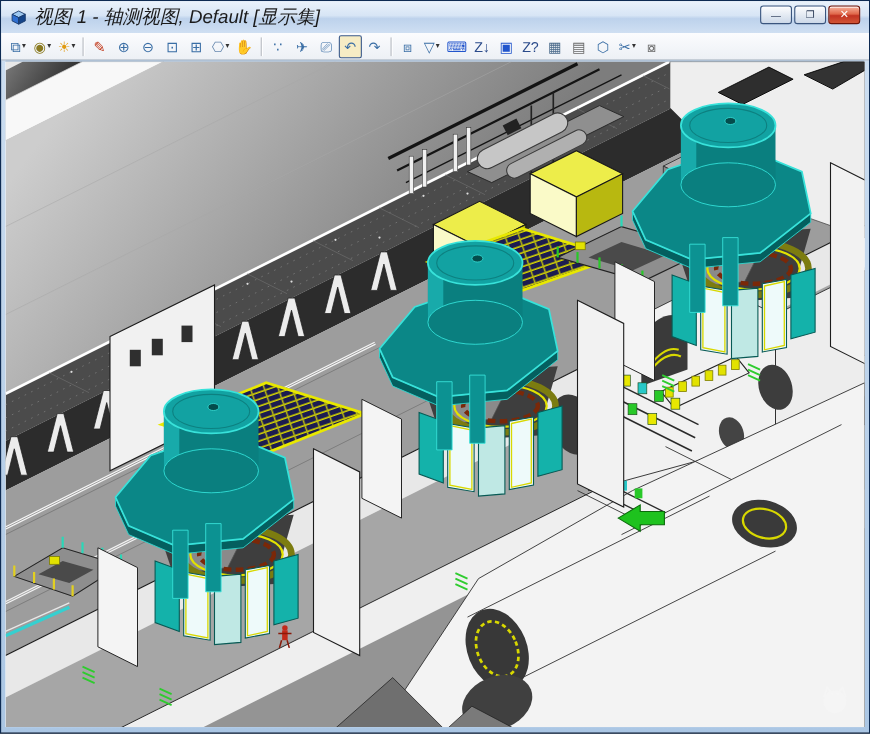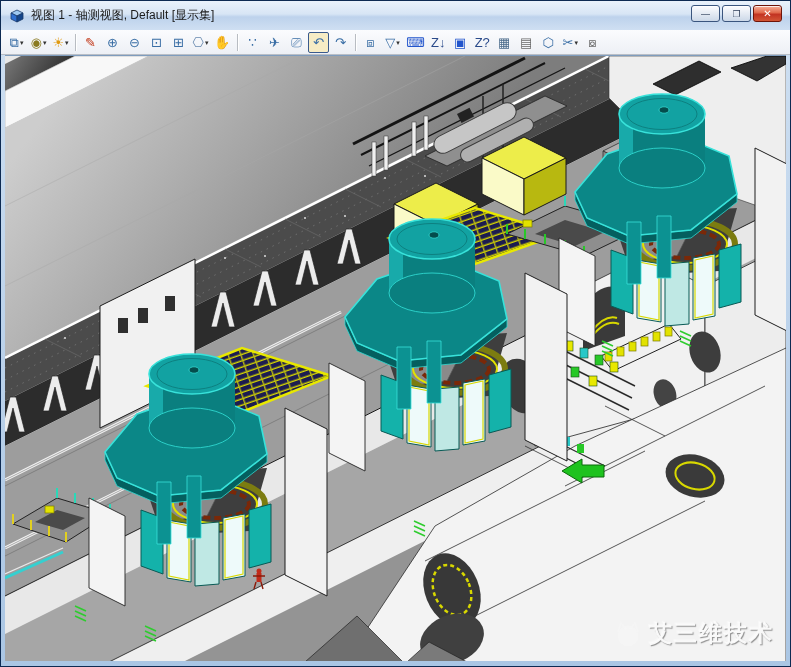--- a/index.html
+++ b/index.html
@@ -9,21 +9,21 @@
     border:1px solid #0d2a52;
     background:linear-gradient(180deg,#cfe0f2 0%,#aac6e4 100%);
     font-family:"Liberation Sans","DejaVu Sans",sans-serif;
     overflow:hidden;
   }
   .titlebar{
     height:29px;display:flex;align-items:center;gap:6px;padding:0 8px;
     background:linear-gradient(180deg,#eaf2fb 0%,#d7e5f5 45%,#bdd2ec 55%,#cfdff2 100%);
   }
   .app-icon{width:16px;height:16px;flex:0 0 auto;}
-  .title-text{font-size:12px;color:#1b1b1b;white-space:nowrap;}
+  .title-text{font-size:17px;color:#1b1b1b;white-space:nowrap;font-style:italic;}
   .win-controls{position:absolute;top:4px;right:8px;display:flex;gap:2px;}
   .wc-btn{
     width:29px;height:17px;border-radius:3px;border:1px solid #3a557e;
     display:flex;align-items:center;justify-content:center;
     font-size:9px;color:#2a3a55;background:linear-gradient(180deg,#fdfdfe,#ccd8e8);
     box-shadow:inset 0 1px 0 rgba(255,255,255,.8);
   }
   .wc-btn.close{
     background:linear-gradient(180deg,#f7b29c 0%,#e0684a 45%,#c03categori020 55%,#d25535 100%);
     background:linear-gradient(180deg,#f7b29c 0%,#e0684a 45%,#c23322 55%,#d25535 100%);
@@ -479,16 +479,15 @@
 
     <div class="watermark">
       <svg width="30" height="26" viewBox="0 0 30 26">
         <path d="M5,11 L8,2 L13,8" fill="none" stroke="#f5f5f5" stroke-width="1.6"></path>
         <path d="M25,11 L22,2 L17,8" fill="none" stroke="#f5f5f5" stroke-width="1.6"></path>
         <circle cx="15" cy="15" r="9.5" fill="rgba(255,255,255,0.18)" stroke="#f5f5f5" stroke-width="1.6"></circle>
         <circle cx="11.5" cy="13.5" r="1.2" fill="#f5f5f5"></circle>
         <circle cx="18.5" cy="13.5" r="1.2" fill="#f5f5f5"></circle>
         <path d="M12,19 Q15,21 18,19" fill="none" stroke="#f5f5f5" stroke-width="1.3"></path>
       </svg>
-      <span>艾三维技术</span>
     </div>
   </div>
 </div>
 
 </body></html>

